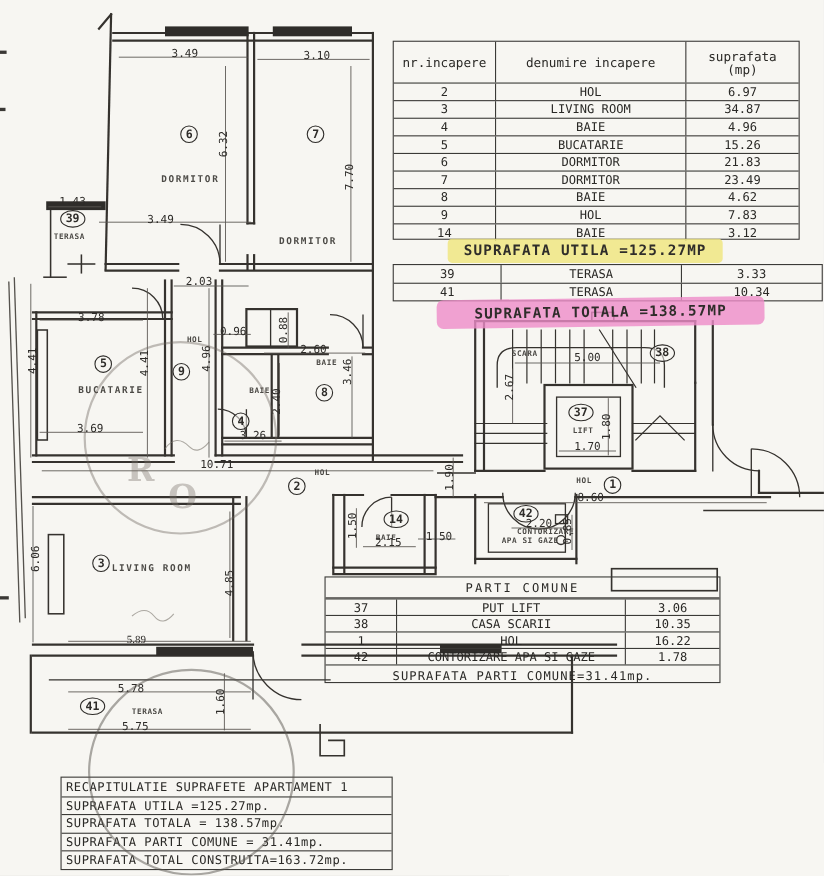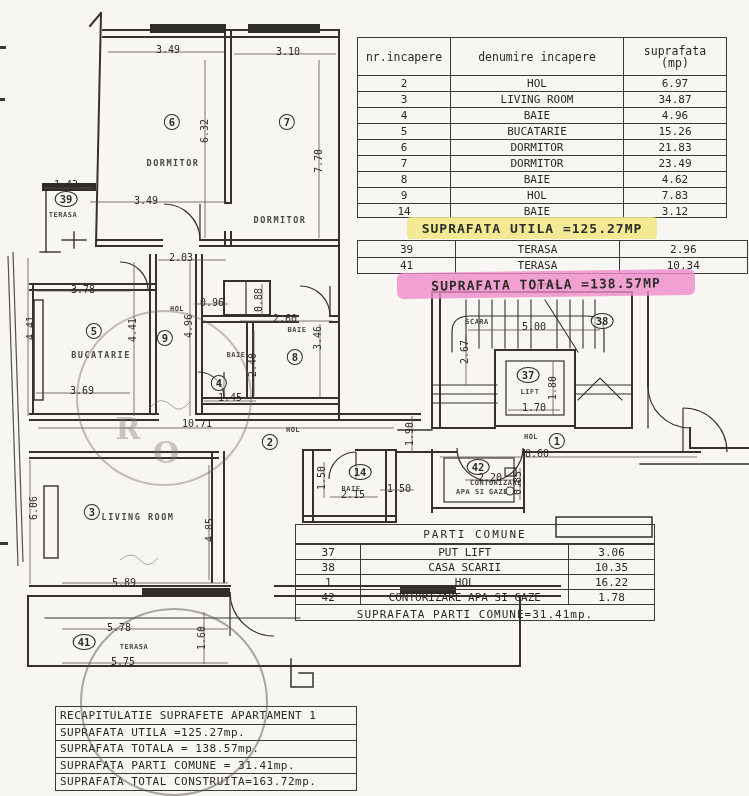--- a/index.html
+++ b/index.html
@@ -336,21 +336,21 @@
       <div class="tcell c-sup">3.12</div>
     </div>
   </div>
 
   <div class="note note-utila">SUPRAFATA UTILA =125.27MP</div>
 
   <div class="tbl terase-tbl">
     <div class="trow r">
       <div class="tcell t-nr">39</div>
       <div class="tcell t-den">TERASA</div>
-      <div class="tcell t-sup">2.96</div>
+      <div class="tcell t-sup">3.33</div>
     </div>
     <div class="trow r">
       <div class="tcell t-nr">41</div>
       <div class="tcell t-den">TERASA</div>
       <div class="tcell t-sup">10.34</div>
     </div>
   </div>
 
   <div class="note note-totala">SUPRAFATA TOTALA =138.57MP</div>
 
@@ -432,26 +432,26 @@
       <span class="pl dim" style="left: 83px; top: 289px;">3.78</span>
       <span class="pl dim rot" style="left: 30px; top: 328px;">4.41</span>
       <span class="pl dim rot" style="left: 132px; top: 330px;">4.41</span>
       <span class="pl dim" style="left: 82px; top: 390px;">3.69</span>
       <span class="pl dim" style="left: 212px; top: 302px;">0.96</span>
       <span class="pl dim rot" style="left: 258px; top: 300px;">0.88</span>
       <span class="pl dim" style="left: 285px; top: 318px;">2.60</span>
       <span class="pl dim rot" style="left: 188px; top: 326px;">4.96</span>
       <span class="pl dim rot" style="left: 317px; top: 338px;">3.46</span>
       <span class="pl dim rot" style="left: 252px; top: 365px;">2.40</span>
-      <span class="pl dim" style="left: 230px; top: 397px;">1.45</span>
+      <span class="pl dim" style="left: 230px; top: 397px;">3.26</span>
       <span class="pl dim" style="left: 197px; top: 423px;">10.71</span>
       <span class="pl dim rot" style="left: 409px; top: 434px;">1.90</span>
       <span class="pl dim rot" style="left: 33px; top: 508px;">6.06</span>
       <span class="pl dim rot" style="left: 209px; top: 530px;">4.85</span>
-      <span class="pl dim" style="left: 124px; top: 582px;">5.89</span>
+      <span class="pl dim" style="left: 124px; top: 582px; font-family: Liberation Serif, serif;">5.89</span>
       <span class="pl dim" style="left: 119px; top: 627px;">5.78</span>
       <span class="pl dim rot" style="left: 201px; top: 638px;">1.60</span>
       <span class="pl dim" style="left: 123px; top: 661px;">5.75</span>
       <span class="pl dim" style="left: 534px; top: 326px;">5.00</span>
       <span class="pl dim rot" style="left: 464px; top: 352px;">2.67</span>
       <span class="pl dim rot" style="left: 552px; top: 388px;">1.80</span>
       <span class="pl dim" style="left: 534px; top: 407px;">1.70</span>
       <span class="pl dim" style="left: 537px; top: 453px;">8.60</span>
       <span class="pl dim" style="left: 490px; top: 477px;">2.20</span>
       <span class="pl dim rot" style="left: 517px; top: 483px;">0.85</span>

